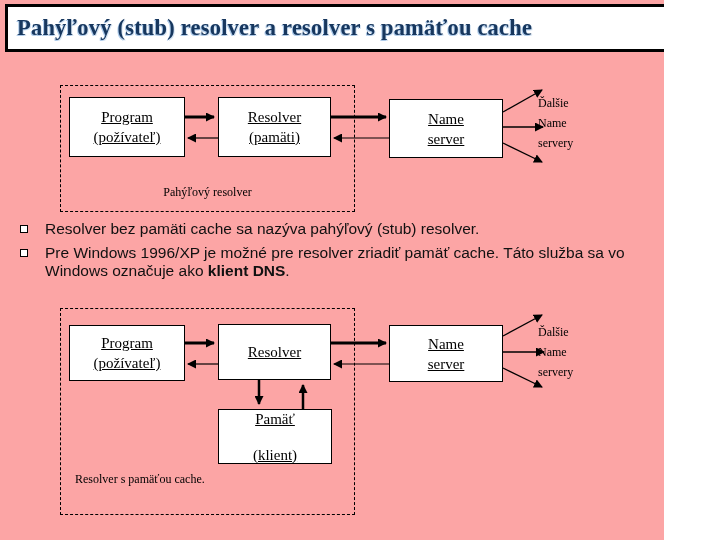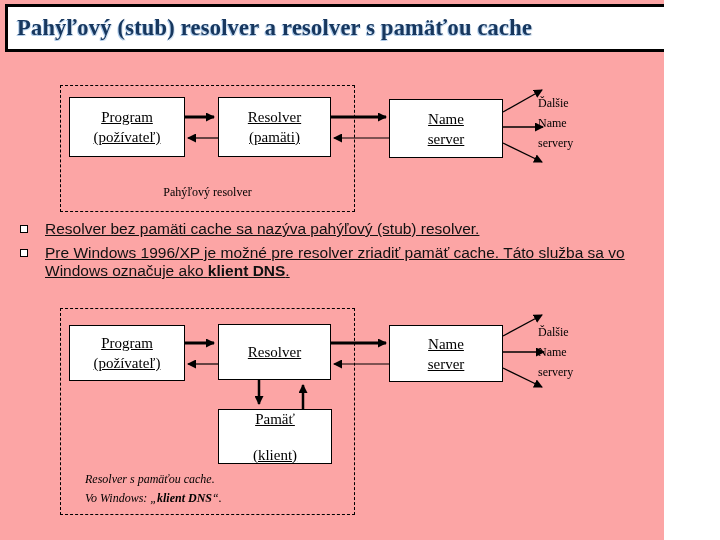--- a/index.html
+++ b/index.html
@@ -19,21 +19,21 @@
   .dbox{position:absolute;border:1.5px solid #000;box-sizing:border-box;background:#fff;
         display:flex;flex-direction:column;align-items:center;justify-content:center;
         font-size:15px;line-height:20px;text-align:center;text-decoration:underline;}
   .others{position:absolute;font-size:12px;line-height:20px;text-align:left;}
   .dcap{position:absolute;font-size:12px;line-height:19px;}
 
   
   .bullets{position:absolute;left:18px;top:220px;width:660px;
            font-family:"Liberation Sans",sans-serif;font-size:15.5px;line-height:18px;
            color:#111;}
-  .bullet{position:relative;padding-left:27px;margin-bottom:6px;text-decoration:underline;}
+  .bullet{position:relative;padding-left:27px;margin-bottom:6px;}
   .bullet .sq{position:absolute;left:2px;top:5px;width:6px;height:6px;
               border:1.5px solid #000;background:#fff;}
 
   .svg-overlay{position:absolute;left:0;top:0;pointer-events:none;}
   .pagenum{position:absolute;left:695px;top:497px;font-size:12.5px;
            font-family:"Liberation Serif",serif;color:#222;}
   b{font-weight:bold;}
 </style>
 </head>
 <body>
@@ -100,23 +100,22 @@
     <span>Pamäť</span>
     <span>(klient)</span>
   </div>
 
   <div class="others" style="left:538px;top:322px;width:68px;">
     <div>Ďalšie</div>
     <div>Name</div>
     <div>servery</div>
   </div>
 
-  <div class="dcap" style="left:85px;top:470px;width:265px;font-style:italic;">
+  <div class="dcap" style="left:75px;top:470px;width:265px;">
     <div>Resolver s pamäťou cache.</div>
-    <div><span>Vo Windows: „</span><b>klient DNS</b><span>“.</span></div>
   </div>
 
   <svg class="svg-overlay" width="720" height="540" viewBox="0 0 720 540">
     <defs>
       <marker id="ah" markerUnits="userSpaceOnUse" markerWidth="9" markerHeight="9" refX="8" refY="4.5" orient="auto">
         <path d="M0,0 L9,4.5 L0,9 z" fill="#000"></path>
       </marker>
     </defs>
 
     <line x1="185" y1="117" x2="214" y2="117" stroke="#000" stroke-width="3" marker-end="url(#ah)"></line>

